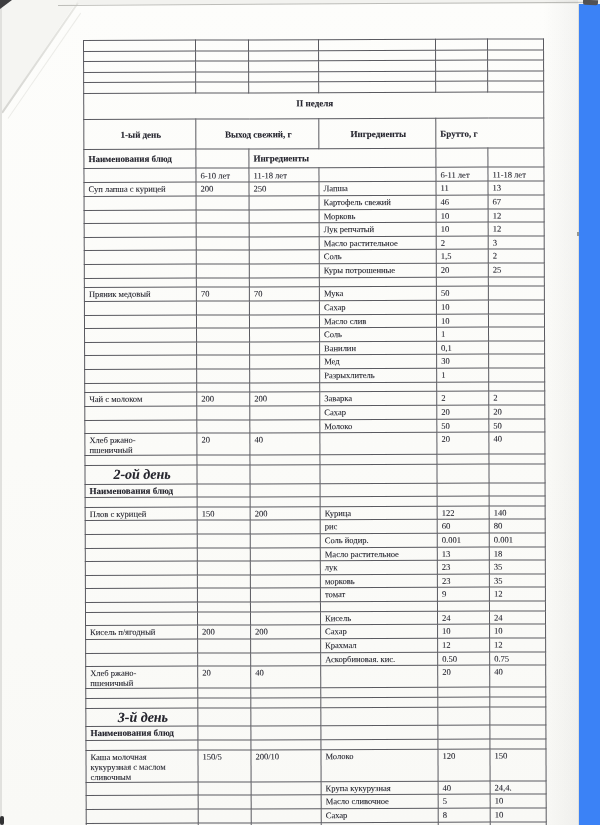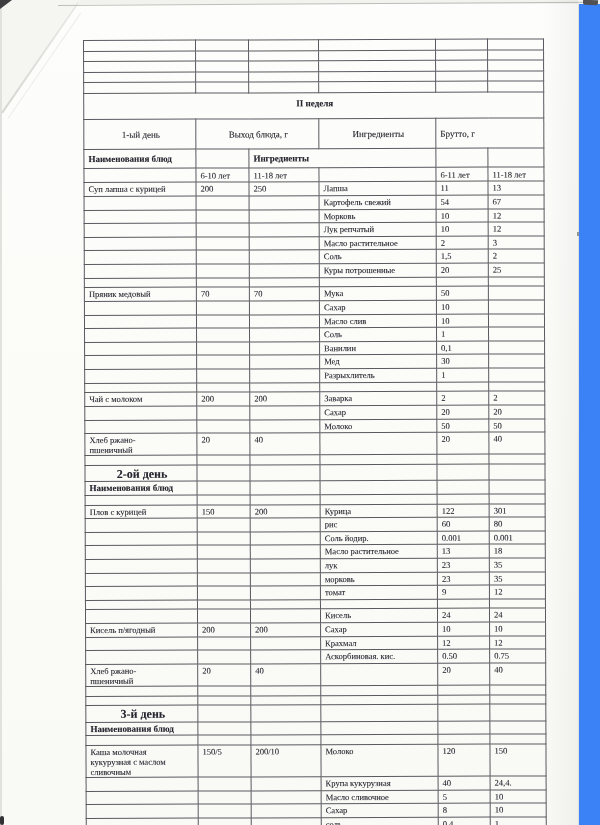--- a/index.html
+++ b/index.html
@@ -64,28 +64,28 @@
     font-size:8.5px; line-height:1.18; color:#26262e;
     padding:1px 2px 0 4px; vertical-align:top; overflow:hidden;
     text-shadow:0.2px 0.2px 0.3px rgba(40,40,60,0.35);
   }
   .menu-table td.c0 { white-space:pre-line; }
   tr.r-blank td { height:8.6px; }
   tr.r-e td     { height:7.8px; }
   tr.r-d td     { height:11.6px; }
   tr.r-week td  { height:19px; text-align:center; vertical-align:middle;
                   font-weight:bold; font-size:9px; padding-bottom:5px; }
-  tr.r-hdr1 td  { height:28px; font-weight:normal; font-size:9px;
+  tr.r-hdr1 td  { height:28px; font-weight:bold; font-size:9px;
                   text-align:center; vertical-align:middle; }
   tr.r-hdr1 td.c4 { text-align:left; }
   tr.r-hdr2 td  { height:17px; vertical-align:middle; }
   tr.r-hdr2 td.c0, tr.r-hdr2 td.c2 { font-weight:bold; font-size:9px; }
   tr.r-ages td  { height:12.5px; vertical-align:middle; }
   tr.r-day td, tr.r-nm td { height:11.6px; }
-  tr.r-day td.c0 { font-weight:bold; font-size:12px; text-align:center; }
+  tr.r-day td.c0 { font-weight:bold; font-size:14px; text-align:center;font-style:italic; }
   tr.r-nm td.c0  { font-weight:bold; font-size:9px; }
 </style>
 </head>
 <body>
 
 <div class="scene">
   <div class="paper"></div>
   <div class="left-strip"></div>
   <div class="top-strip"></div>
   <div class="fold"></div>
@@ -147,21 +147,21 @@
           <td class="c2"></td>
           <td class="c3"></td>
           <td class="c4"></td>
           <td class="c5"></td>
         </tr>
         <tr class="r-week">
           <td colspan="6" class="c0">II неделя</td>
         </tr>
         <tr class="r-hdr1">
           <td class="c0">1-ый день</td>
-          <td colspan="2" class="c1">Выход блюда, г</td>
+          <td colspan="2" class="c1">Выход свежий, г</td>
           <td class="c3">Ингредиенты</td>
           <td colspan="2" class="c4">Брутто, г</td>
         </tr>
         <tr class="r-hdr2">
           <td class="c0">Наименования блюд</td>
           <td class="c1"></td>
           <td colspan="2" class="c2">Ингредиенты</td>
           <td class="c4"></td>
           <td class="c5"></td>
         </tr>
@@ -179,21 +179,21 @@
           <td class="c2">250</td>
           <td class="c3">Лапша</td>
           <td class="c4">11</td>
           <td class="c5">13</td>
         </tr>
         <tr class="r-d">
           <td class="c0"></td>
           <td class="c1"></td>
           <td class="c2"></td>
           <td class="c3">Картофель свежий</td>
-          <td class="c4">54</td>
+          <td class="c4">46</td>
           <td class="c5">67</td>
         </tr>
         <tr class="r-d">
           <td class="c0"></td>
           <td class="c1"></td>
           <td class="c2"></td>
           <td class="c3">Морковь</td>
           <td class="c4">10</td>
           <td class="c5">12</td>
         </tr>
@@ -365,21 +365,21 @@
           <td class="c3"></td>
           <td class="c4"></td>
           <td class="c5"></td>
         </tr>
         <tr class="r-d">
           <td class="c0">Плов с курицей</td>
           <td class="c1">150</td>
           <td class="c2">200</td>
           <td class="c3">Курица</td>
           <td class="c4">122</td>
-          <td class="c5">301</td>
+          <td class="c5">140</td>
         </tr>
         <tr class="r-d">
           <td class="c0"></td>
           <td class="c1"></td>
           <td class="c2"></td>
           <td class="c3">рис</td>
           <td class="c4">60</td>
           <td class="c5">80</td>
         </tr>
         <tr class="r-d">

